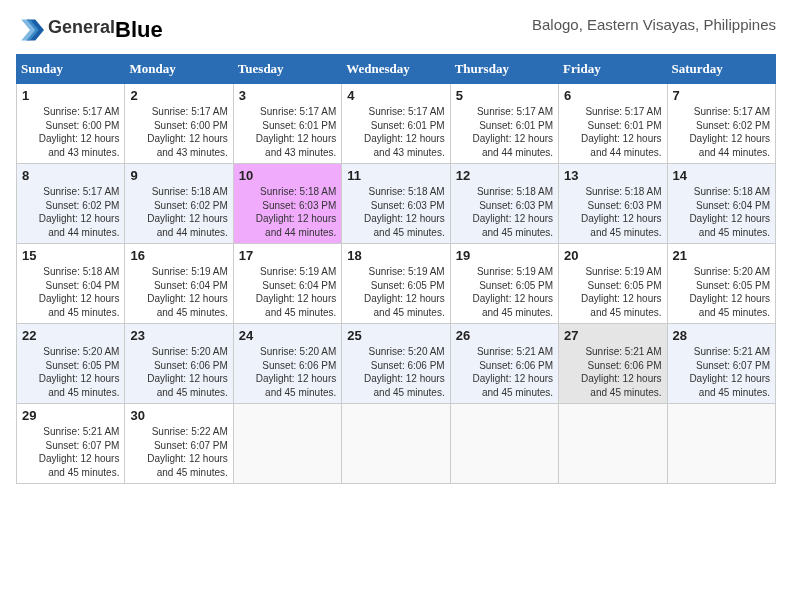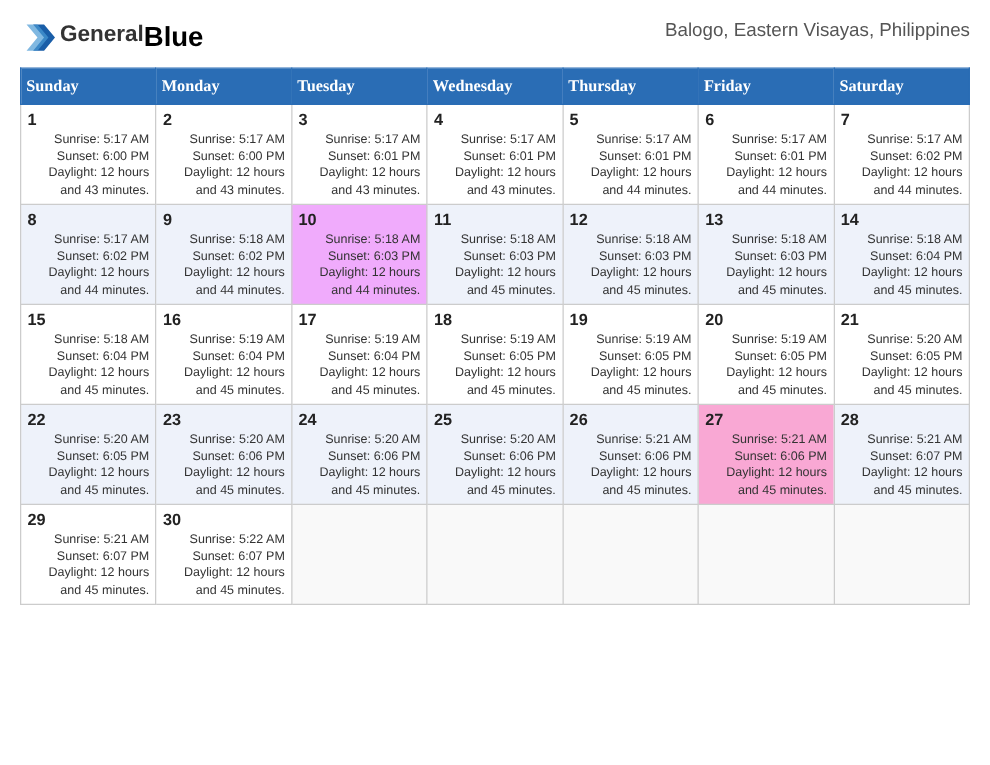--- a/index.html
+++ b/index.html
@@ -309,21 +309,21 @@
 Daylight: 12 hours
 and 45 minutes.</div>
         </td>
         <td style="background: rgb(238, 242, 250);">
           <span class="day-number">26</span>
           <div class="day-info" style="white-space: pre-line;">Sunrise: 5:21 AM
 Sunset: 6:06 PM
 Daylight: 12 hours
 and 45 minutes.</div>
         </td>
-        <td style="background: #f9a8d4;">
+        <td style="background: #e5e5e5;">
           <span class="day-number">27</span>
           <div class="day-info" style="white-space: pre-line;">Sunrise: 5:21 AM
 Sunset: 6:06 PM
 Daylight: 12 hours
 and 45 minutes.</div>
         </td>
         <td style="background: rgb(238, 242, 250);">
           <span class="day-number">28</span>
           <div class="day-info" style="white-space: pre-line;">Sunrise: 5:21 AM
 Sunset: 6:07 PM

